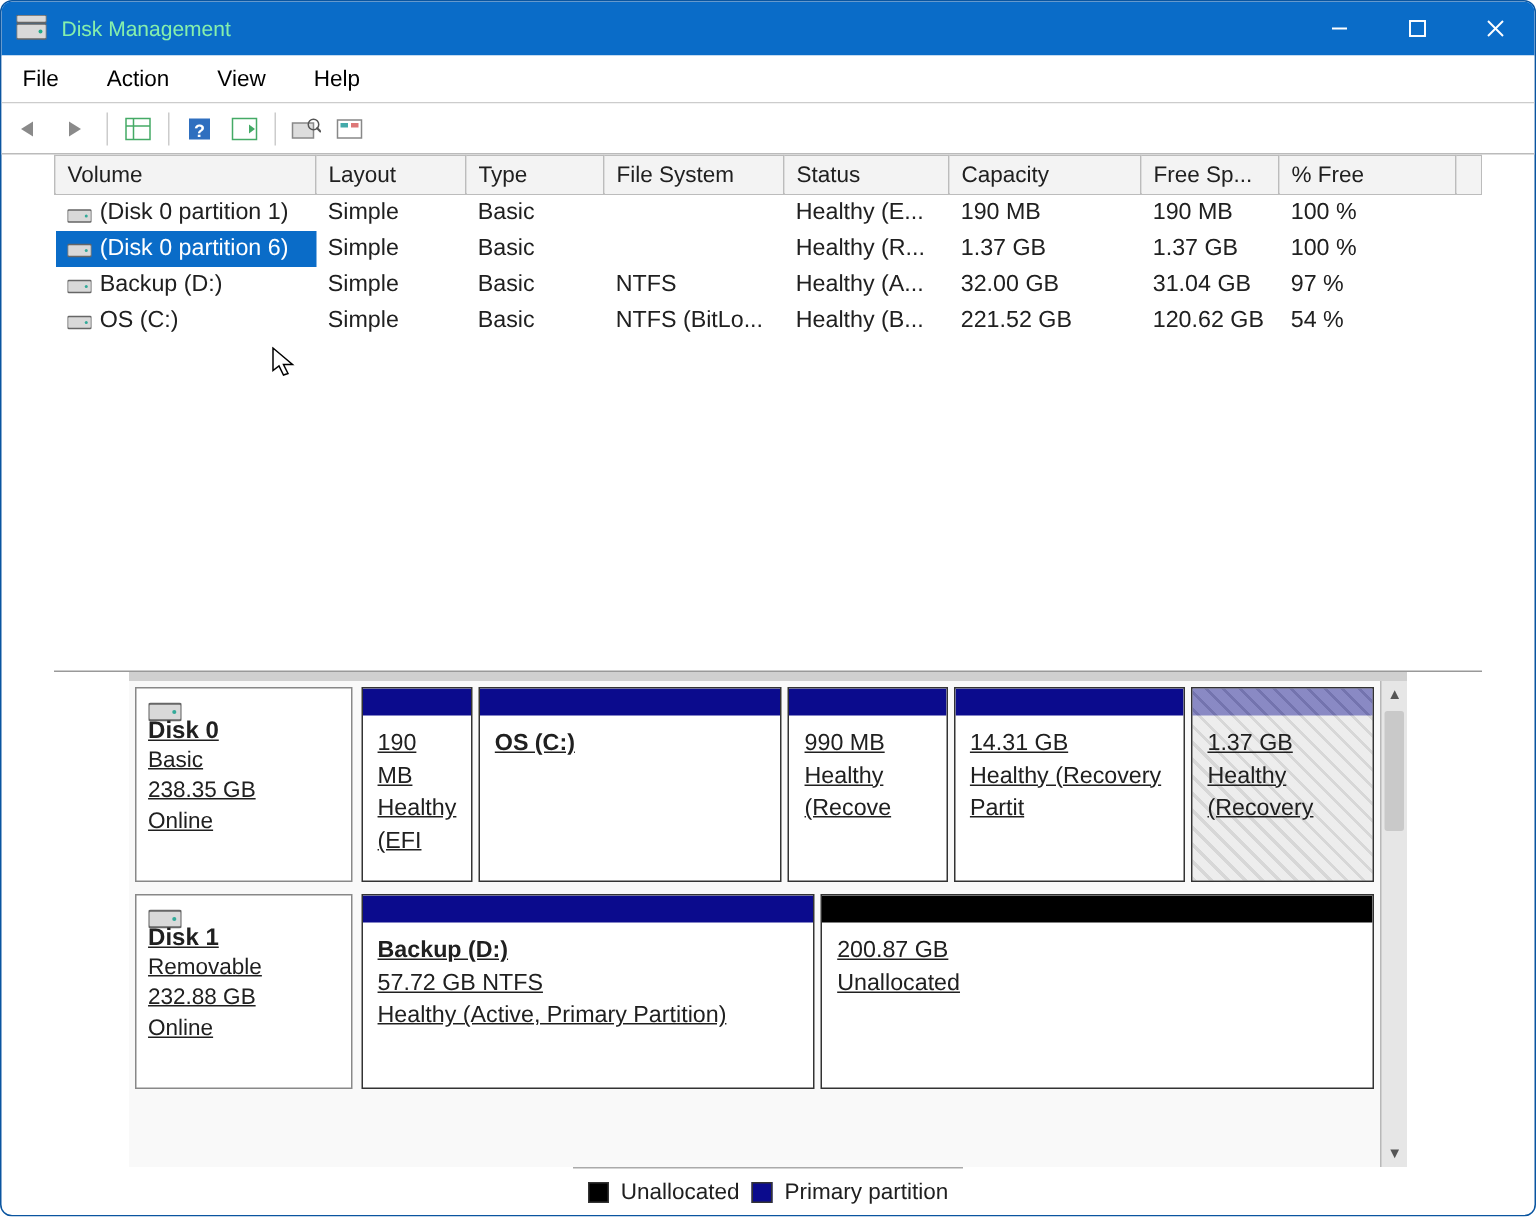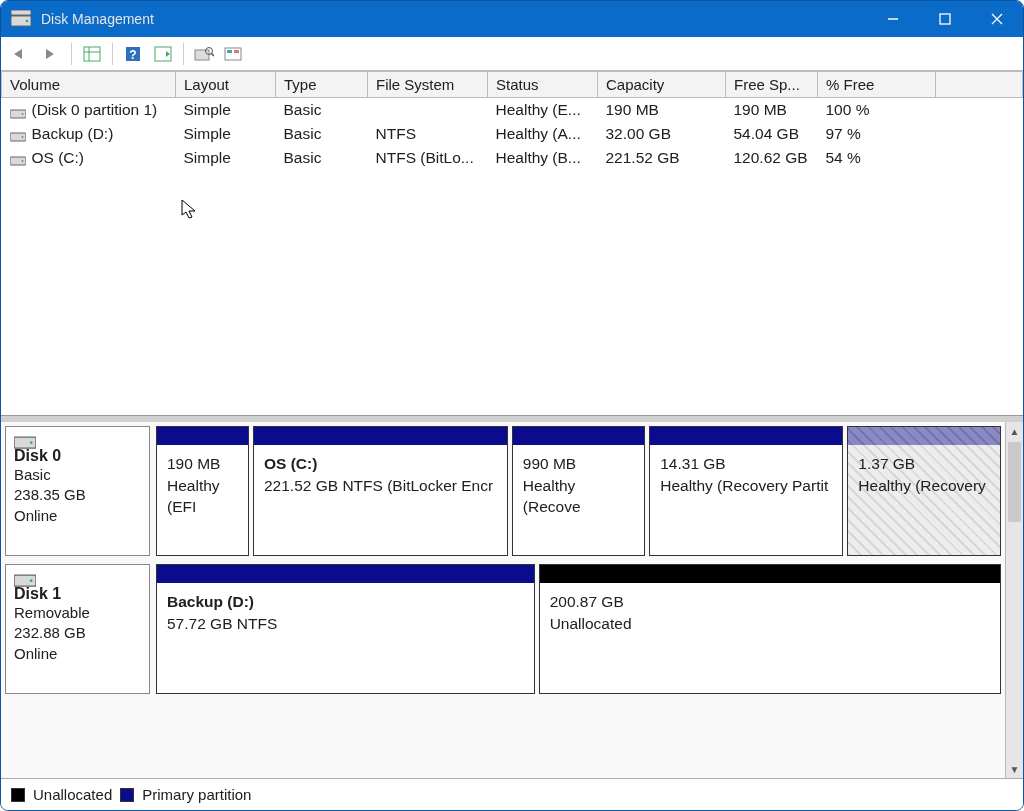--- a/index.html
+++ b/index.html
@@ -1,39 +1,39 @@
 <!DOCTYPE html>
 <html><head>
 <meta charset="utf-8">
 <style>
   * { box-sizing: border-box; }
   html, body { margin:0; padding:0; font-family: "Segoe UI", Arial, sans-serif; font-size:15px; color:#202020; }
   .window { width:1024px; height:811px; border:1px solid #0a55a0; border-radius:8px; overflow:hidden; display:flex; flex-direction:column; background:#fff; }
-  .titlebar { height:36px; background:#0a6cc8; color:#e5e5e5; display:flex; align-items:center; padding:0 0 0 10px; }
+  .titlebar { height:36px; background:#0a6cc8; color:#86efac; display:flex; align-items:center; padding:0 0 0 10px; }
   .titlebar .app-icon { width:20px; height:18px; margin-right:10px; }
   .titlebar .title-text { font-size:14px; flex:0 0 auto; }
   .titlebar .spacer { flex:1; }
   .win-btn { width:52px; height:36px; display:flex; align-items:center; justify-content:center; color:#fff; }
   .win-btn svg { stroke:#fff; }
   .menubar { height:32px; background:#fff; display:flex; align-items:center; padding:0 10px; gap:24px; font-size:15px; color:#000; border-bottom:1px solid #ccc;}
   .menu-item { padding:2px 4px; }
   .toolbar { height:34px; background:#fff; display:flex; align-items:center; padding:0 6px; gap:2px; border-bottom:1px solid #bbb;}
   .tbtn { width:28px; height:26px; display:flex; align-items:center; justify-content:center; border:1px solid transparent; border-radius:2px;}
   .tsep { width:1px; height:22px; background:#ccc; margin:0 4px;}
-  .content { flex:1; display:flex; flex-direction:column; overflow:hidden; }
+  .content { flex:1; display:flex; flex-direction:column; overflow:hidden;align-items:center; }
   .volume-table { flex:0 0 345px; overflow:auto; border-bottom:1px solid #999; }
   table.volumes { width:100%; border-collapse:collapse; }
   table.volumes th { text-align:left; font-weight:400; background:#f3f3f3; border:1px solid #bcbcbc; padding:4px 8px; font-size:15px; position:relative; }
   table.volumes td { padding:2px 6px 2px 8px; font-size:15.5px; white-space:nowrap; overflow:hidden; text-overflow:ellipsis; }
   table.volumes tr.row { height:24px;margin-top:12px; }
   table.volumes tr.selected td.first { background:#0a6cc8; color:#fff; }
   .vol-icon { display:inline-block; width:16px; height:12px; margin-right:6px; vertical-align:middle; }
   .graphical { flex:1; overflow:hidden; border-top:6px solid #d0d0d0; background:#f9f9f9; display:flex; position:relative;}
   .disks-wrap { flex:1; overflow-y:auto; padding:4px 4px 4px 4px; }
-  .disk-row { display:flex; margin-bottom:8px; min-height:130px; }
+  .disk-row { display:flex; margin-bottom:8px; min-height:130px;text-decoration:underline; }
   .disk-label { width:145px; border:1px solid #888; background:#fff; padding:6px 8px; display:flex; flex-direction:column; margin-right:6px;}
   .disk-icon { width:22px; height:12px; margin-bottom:2px;}
   .disk-name { font-weight:700; font-size:16px; }
   .disk-sub { font-size:15px; line-height:1.35; }
   .parts { flex:1; display:flex; gap:4px; }
   .part-box { border:1px solid #333; background:#fff; display:flex; flex-direction:column; overflow:hidden;}
   .part-head { height:18px; }
   .head-primary { background:#0b0b8d; }
   .head-unalloc { background:#000; }
   .part-body { flex:1; padding:8px 10px; font-size:15.5px; line-height:1.4; overflow:hidden; }
@@ -76,20 +76,26 @@
         </svg>
       </div>
     <div class="win-btn">
         <svg width="12" height="12">
           <line x1="1" y1="1" x2="11" y2="11" stroke-width="1.3"></line>
           <line x1="11" y1="1" x2="1" y2="11" stroke-width="1.3"></line>
         </svg>
       </div>
   </div>
 
+  <div class="menubar">
+    <span class="menu-item">File</span>
+    <span class="menu-item">Action</span>
+    <span class="menu-item">View</span>
+    <span class="menu-item">Help</span>
+  </div>
 
   <div class="toolbar">
     <div class="tbtn">
         <svg width="18" height="14">
           <polygon points="10,2 10,12 2,7" fill="#8a8a8a"></polygon>
         </svg>
       </div>
     <div class="tbtn">
         <svg width="18" height="14">
           <polygon points="4,2 4,12 12,7" fill="#8a8a8a"></polygon>
@@ -169,31 +175,45 @@
                   </svg></span><span>(Disk 0 partition 1)</span></td>
               <td>Simple</td>
               <td>Basic</td>
               <td></td>
               <td>Healthy (E...</td>
               <td>190 MB</td>
               <td>190 MB</td>
               <td>100 %</td>
               <td></td>
             </tr>
+            <tr class="row selected">
+              <td class="first"><span class="vol-icon"><svg viewBox="0 0 16 12">
+                    <rect x="0" y="3" width="16" height="8" rx="1" fill="#d9d9d9" stroke="#666"></rect>
+                    <circle cx="12.5" cy="7" r="1" fill="#3a9"></circle>
+                  </svg></span><span>(Disk 0 partition 6)</span></td>
+              <td>Simple</td>
+              <td>Basic</td>
+              <td></td>
+              <td>Healthy (R...</td>
+              <td>1.37 GB</td>
+              <td>1.37 GB</td>
+              <td>100 %</td>
+              <td></td>
+            </tr>
             <tr class="row">
               <td class="first"><span class="vol-icon"><svg viewBox="0 0 16 12">
                     <rect x="0" y="3" width="16" height="8" rx="1" fill="#d9d9d9" stroke="#666"></rect>
                     <circle cx="12.5" cy="7" r="1" fill="#3a9"></circle>
                   </svg></span><span>Backup (D:)</span></td>
               <td>Simple</td>
               <td>Basic</td>
               <td>NTFS</td>
               <td>Healthy (A...</td>
               <td>32.00 GB</td>
-              <td>54.04 GB</td>
+              <td>31.04 GB</td>
               <td>97 %</td>
               <td></td>
             </tr>
             <tr class="row">
               <td class="first"><span class="vol-icon"><svg viewBox="0 0 16 12">
                     <rect x="0" y="3" width="16" height="8" rx="1" fill="#d9d9d9" stroke="#666"></rect>
                     <circle cx="12.5" cy="7" r="1" fill="#3a9"></circle>
                   </svg></span><span>OS (C:)</span></td>
               <td>Simple</td>
               <td>Basic</td>
@@ -231,21 +251,20 @@
        <div class="part-body">
 
          <div>190 MB</div>
          <div>Healthy (EFI</div>
        </div>
               </div>
               <div class="part-box" style="flex: 25 1 0px;">
                 <div class="part-head head-primary"></div>
        <div class="part-body">
          <div class="part-name">OS  (C:)</div>
-         <div>221.52 GB NTFS (BitLocker Encr</div>
        </div>
               </div>
               <div class="part-box" style="flex: 13 1 0px;">
                 <div class="part-head head-primary"></div>
        <div class="part-body">
 
          <div>990 MB</div>
          <div>Healthy (Recove</div>
        </div>
               </div>
@@ -277,20 +296,21 @@
        <span class="disk-sub">Removable</span>
        <span class="disk-sub">232.88 GB</span>
        <span class="disk-sub">Online</span>
      </div>
      <div class="parts">
               <div class="part-box" style="flex: 45 1 0px;">
                 <div class="part-head head-primary"></div>
        <div class="part-body">
          <div class="part-name">Backup  (D:)</div>
          <div>57.72 GB NTFS</div>
+         <div>Healthy (Active, Primary Partition)</div>
        </div>
               </div>
               <div class="part-box" style="flex: 55 1 0px;">
                 <div class="part-head head-unalloc"></div>
        <div class="part-body">
 
          <div>200.87 GB</div>
          <div>Unallocated</div>
        </div>
               </div>

